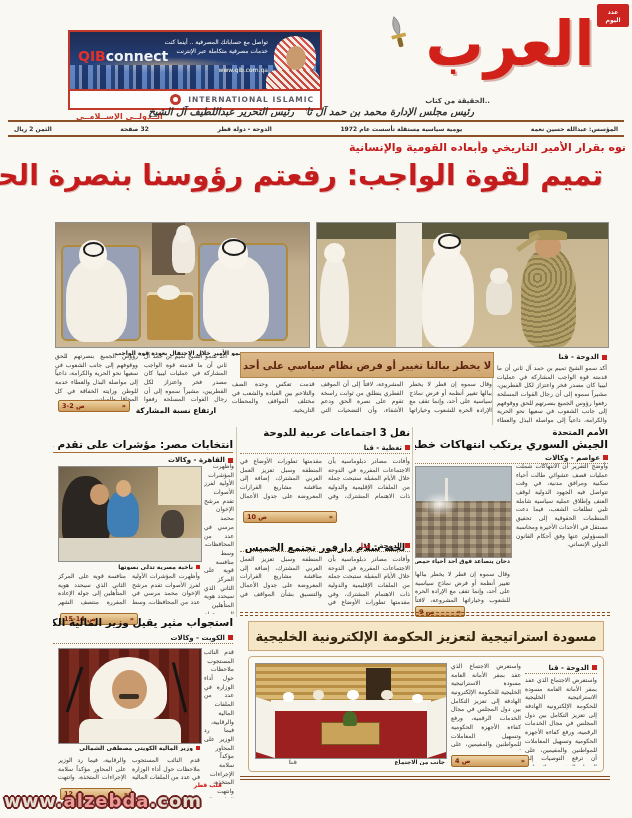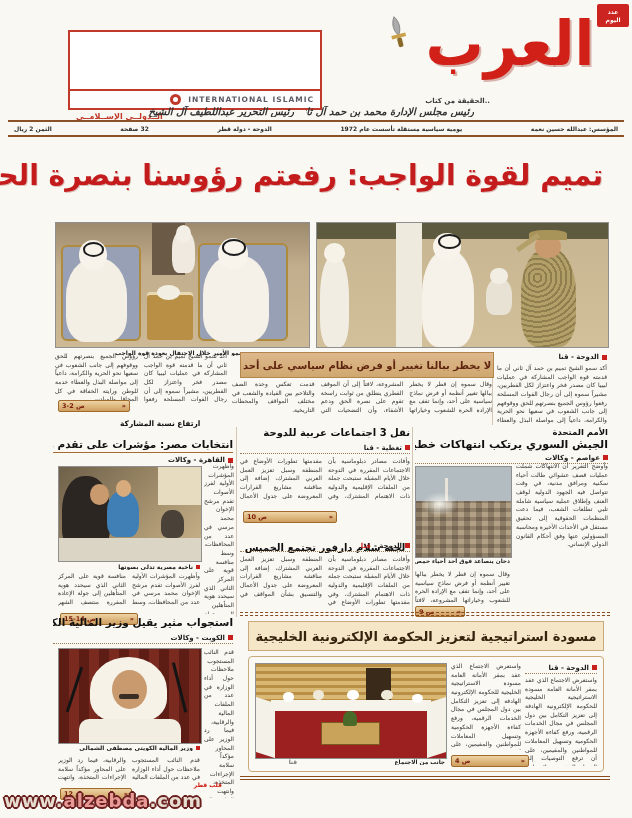--- a/index.html
+++ b/index.html
@@ -92,20 +92,33 @@
 <body>
 
 <div id="canvas">
 
   <div class="abs badge" style="left:597px;top:4px;width:32px;height:23px;">
     <span>عدد</span>
     <span>اليوم</span>
   </div>
 
   <div class="abs ad" style="left:68px;top:30px;width:250px;height:76px;">
+    <div class="ad-main">
+      <div class="sky-glow"></div>
+      <div class="skyline"></div>
+      <div class="ad-brand"><span class="q">QIB</span><span class="c">connect</span></div>
+      <div class="ad-ar">
+        <div>تواصل مع حساباتك المصرفية .. أينما كنت</div>
+        <div>خدمات مصرفية متكاملة عبر الإنترنت</div>
+      </div>
+      <div class="ad-url">www.qib.com.qa</div>
+      <div class="ad-man-ghutra"></div>
+      <div class="ad-man-face"></div>
+      <div class="ad-man-body"></div>
+    </div>
     <div class="ad-strip">
       <span class="en">INTERNATIONAL ISLAMIC</span>
       <span class="rosette"></span>
       <span class="ar">الــدولــي الإســلامــي</span>
     </div>
   </div>
 
   <svg class="abs" style="left:386px;top:16px;" width="24" height="34" viewBox="0 0 20 28">
     <path d="M10 0 C14 6 13 12 10 16 C7 12 6 6 10 0 Z" fill="#ababab" stroke="#777" stroke-width="0.6" transform="rotate(-14 10 14)"></path>
     <rect x="4" y="15" width="12" height="3" fill="#caa24a" transform="rotate(-14 10 14)"></rect>
@@ -116,20 +129,21 @@
   <div class="abs names" style="left:306px;top:106px;width:168px;">رئيس مجلس الإدارة محمد بن حمد آل ثاني</div>
   <div class="abs names" style="left:126px;top:106px;width:168px;">رئيس التحرير عبداللطيف آل الشيخ</div>
   <div class="abs infobar" style="left:8px;top:120px;width:604px;height:13px;">
     <span>المؤسس: عبدالله حسين نعمة</span>
     <span>يومية سياسية مستقلة تأسست عام 1972</span>
     <span>الدوحة - دولة قطر</span>
     <span>32 صفحة</span>
     <span>الثمن 2 ريال</span>
   </div>
 
+  <div class="abs lead-kicker" style="left:300px;top:141px;width:326px;">نوه بقرار الأمير التاريخي وأبعاده القومية والإنسانية</div>
   <div class="abs lead-headline" style="left:20px;top:158px;width:592px;">تميم لقوة الواجب: رفعتم رؤوسنا بنصرة الحق في ليبيا</div>
 
   <div class="abs photo ph-majlis" style="left:55px;top:222px;width:253px;height:124px;">
     <div class="abs" style="left:38%;top:0;width:13%;height:42%;background:#6b5b46;"></div>
     <div class="blob" style="left:46%;top:6%;width:9%;height:34%;background:#efe9df;"></div>
     <div class="head" style="left:47.5%;top:2%;width:6%;height:14%;background:#f4efe6;"></div>
     <div class="chair" style="left:56%;top:16%;width:34%;height:76%;"></div>
     <div class="chair" style="left:2%;top:18%;width:30%;height:74%;"></div>
     <div class="blob" style="left:58%;top:26%;width:26%;height:70%;background:#f5f1e8;"></div>
     <div class="head" style="left:64%;top:12%;width:12%;height:26%;background:#f8f4ec;"></div>
@@ -166,21 +180,21 @@
   <div class="abs vline" style="left:492px;top:352px;height:73px;"></div>
 
   <div class="abs subbox" style="left:240px;top:352px;width:252px;height:24px;">لا يخطر ببالنا تغيير أو فرض نظام سياسي على أحد</div>
   <div class="abs bodytxt cols3" style="left:232px;top:380px;width:260px;height:46px;">وقال سموه إن قطر لا يخطر ببالها تغيير أنظمة أو فرض نماذج سياسية على أحد، وإنما تقف مع الإرادة الحرة للشعوب وخياراتها المشروعة، لافتاً إلى أن الموقف القطري ينطلق من ثوابت راسخة تقوم على نصرة الحق ودعم الأشقاء، وأن التضحيات التي قدمت تعكس وحدة الصف والتلاحم بين القيادة والشعب في مختلف المواقف والمحطات التاريخية.</div>
   <div class="abs bodytxt cols2" style="left:55px;top:352px;width:172px;height:56px;">أكد سمو الشيخ تميم بن حمد آل ثاني أن ما قدمته قوة الواجب المشاركة في عمليات ليبيا كان مصدر فخر واعتزاز لكل القطريين، مشيراً سموه إلى أن رجال القوات المسلحة رفعوا رؤوس الجميع بنصرتهم للحق ووقوفهم إلى جانب الشعوب في سعيها نحو الحرية والكرامة، داعياً إلى مواصلة البذل والعطاء خدمة للوطن ورايته الخفاقة في كل المحافل والميادين.</div>
   <div class="abs pagebar" style="left:58px;top:400px;width:64px;height:10px;">
     <span class="arr">«</span>
     <span>ص 2-3</span>
   </div>
 
-  <div class="abs kicker" style="left:120px;top:419px;width:112px;font-size:7.5px;text-align:left;">ارتفاع نسبة المشاركة</div>
+  <div class="abs kicker" style="left:120px;top:406px;width:112px;font-size:7.5px;text-align:center;">ارتفاع نسبة المشاركة</div>
   <div class="abs headline-b" style="left:53px;top:438px;width:180px;font-size:10.5px;text-align:right;">انتخابات مصر: مؤشرات على تقدم مرسي</div>
   <div class="abs thinrule" style="left:53px;top:452px;width:180px;"></div>
   <div class="abs byline-row" style="left:140px;top:456px;width:93px;">
     <span class="marker"></span>
     <span>القاهرة - وكالات</span>
   </div>
   <div class="abs photo ph-vote" style="left:58px;top:466px;width:142px;height:94px;">
     <div class="abs" style="left:70%;top:0;width:30%;height:40%;background:#e8dcc0;"></div>
     <div class="blob" style="left:2%;top:10%;width:34%;height:80%;background:#2b2622;"></div>
     <div class="head" style="left:22%;top:18%;width:13%;height:22%;background:#c99a6e;"></div>

